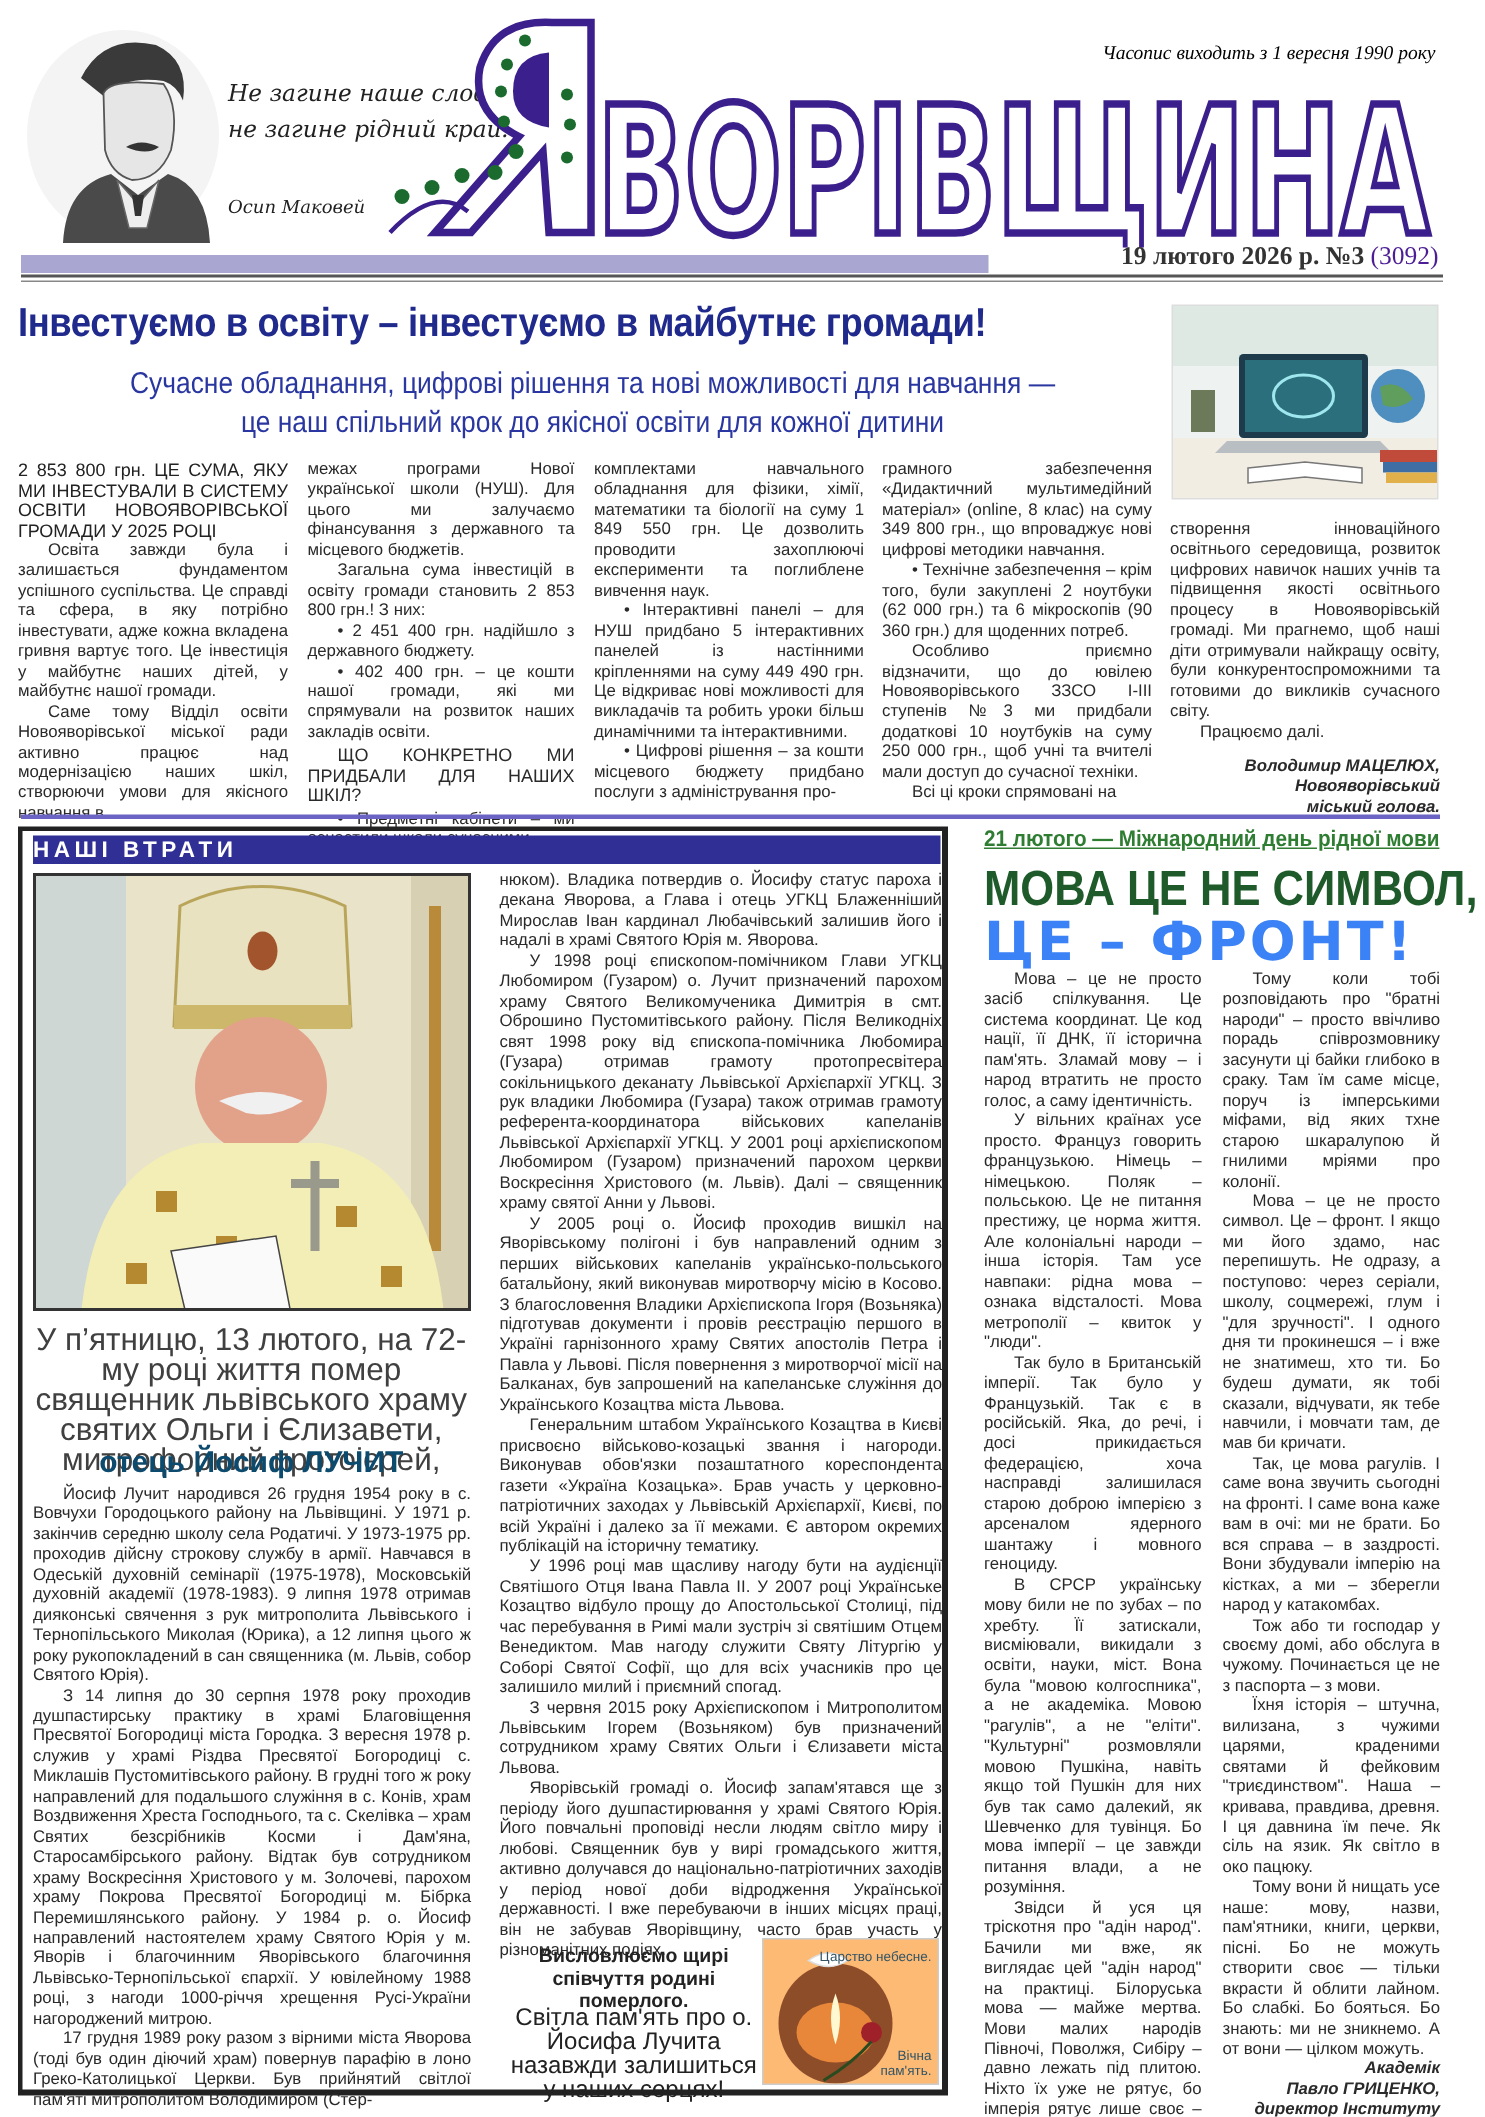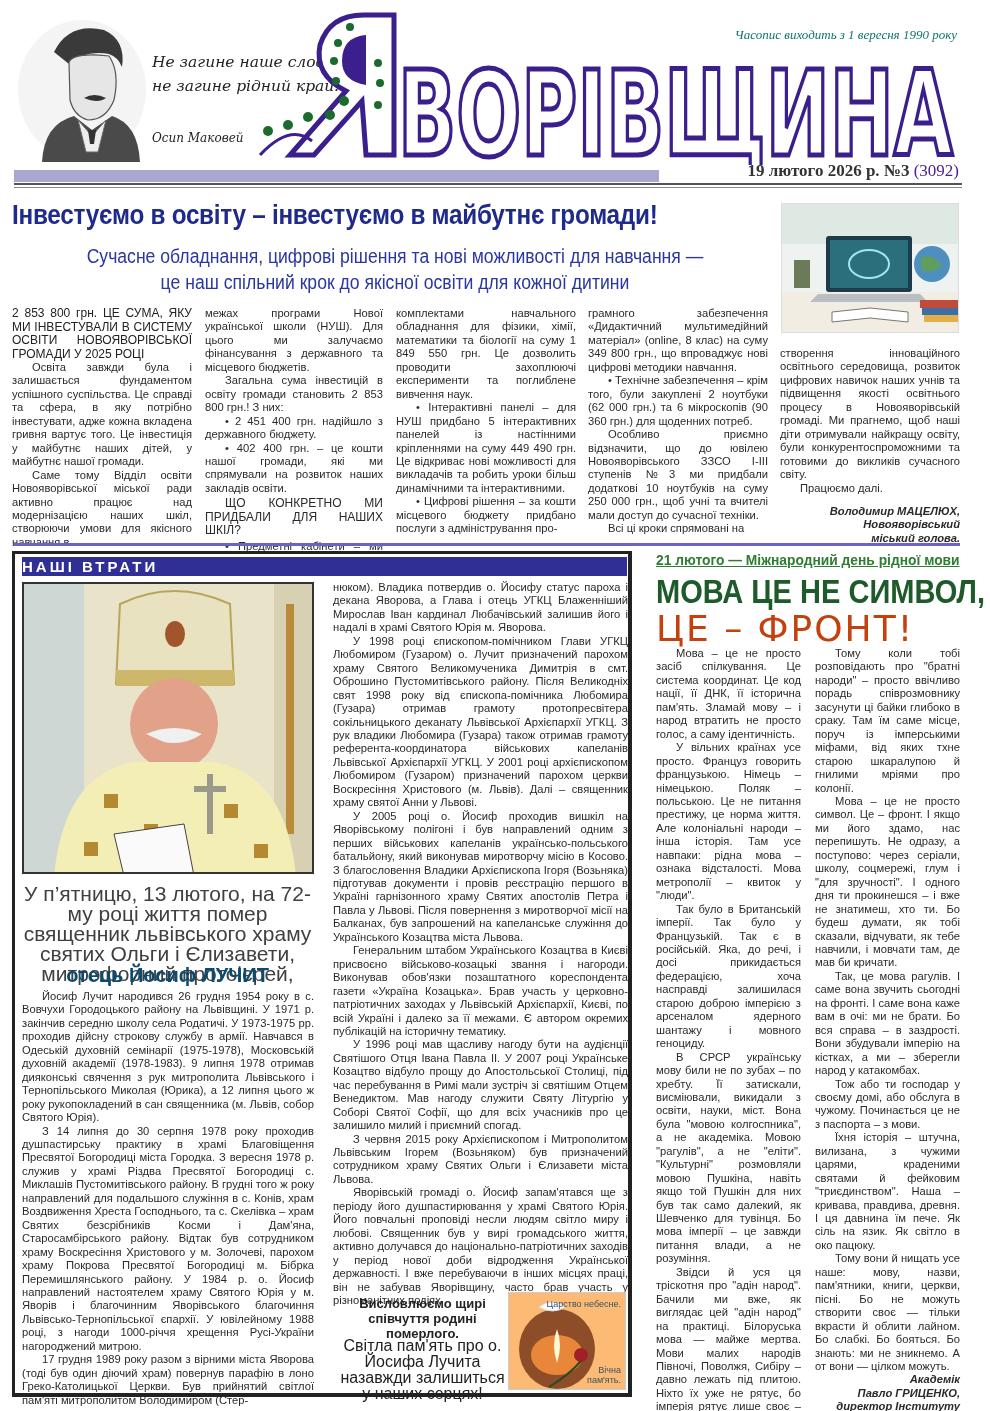--- a/index.html
+++ b/index.html
@@ -4,21 +4,21 @@
 <style>
 *{box-sizing:border-box;margin:0;padding:0}
 html,body{width:990px;height:1411px;background:#fff;overflow:hidden}
 body{position:relative;font-family:"Liberation Sans",sans-serif;color:#222}
 .abs{position:absolute}
 
 #portrait{left:14px;top:12px;width:135px;height:150px}
 #motto{left:152px;top:50px;width:210px;font-family:"DejaVu Serif",serif;font-style:italic;font-size:15.5px;line-height:24px;color:#222}
 #motto-author{left:152px;top:131px;font-family:"DejaVu Serif",serif;font-style:italic;font-size:12px;color:#222}
 #logo{left:250px;top:5px;width:710px;height:160px}
-#since{left:672px;top:27px;width:285px;text-align:right;font-family:"Liberation Serif",serif;font-style:italic;font-size:13px;color:#0f766e}
+#since{left:672px;top:27px;width:285px;text-align:right;font-family:"Liberation Serif",serif;font-style:italic;font-size:13px;color:#000000}
 #band{left:14px;top:170px;width:645px;height:12px;background:#a9a6d1}
 #issue{left:665px;top:161px;width:294px;text-align:right;font-family:"Liberation Serif",serif;font-weight:bold;font-size:17px;color:#333}
 #issue .paren{color:#4c1d95;font-weight:normal}
 #rule-top{left:14px;top:183px;width:948px;height:5px;border-top:2px solid #555;border-bottom:1px solid #888}
 
 #h1{left:12px;top:200px;width:760px;font-size:27px;font-weight:bold;color:#1f2a8c;letter-spacing:-.3px;white-space:nowrap;transform:scaleX(.9);transform-origin:left}
 #sub{left:20px;top:243px;width:750px;text-align:center;font-size:20px;line-height:26px;color:#2a37a0;transform:scaleX(.88);transform-origin:center}
 .col{position:absolute;font-size:11.2px;line-height:13.45px;text-align:justify;hyphens:auto;color:#2a2a2a}
 .col p{text-indent:20px}
 .col p.noi{text-indent:0}
@@ -39,21 +39,21 @@
 #obit-name{left:20px;top:964px;width:295px;text-align:center;font-size:20px;font-weight:bold;color:#0c4a6e}
 #o1{left:22px;top:990px;width:292px}
 #o2{left:333px;top:581px;width:295px}
 #condol{left:345px;top:1296px;width:155px;text-align:center;font-weight:bold;font-size:13px;line-height:15px;color:#222}
 #condol2{left:340px;top:1338px;width:165px;text-align:center;font-weight:normal;font-size:16px;line-height:16px;color:#222}
 #candle{left:508px;top:1292px;width:118px;height:98px;border:1px solid #ccc;overflow:hidden;background:#fdba74}
 .candle-t{position:absolute;font-size:9px;color:#356;text-align:right;line-height:10px}
 
 #lang-kicker{left:656px;top:551px;font-size:15px;font-weight:bold;color:#2e7d32;text-decoration:underline;white-space:nowrap;transform:scaleX(.92);transform-origin:left}
 #lang-h1{left:656px;top:573px;font-size:33px;font-weight:bold;color:#1e5a2a;white-space:nowrap;transform:scaleX(.88);transform-origin:left;line-height:38px}
-#lang-h2{left:656px;top:608px;font-size:36px;font-weight:400;color:#c2410c;letter-spacing:2px;font-family:"DejaVu Sans",sans-serif;line-height:42px}
+#lang-h2{left:656px;top:608px;font-size:36px;font-weight:700;color:#3b82f6;letter-spacing:2px;font-family:"DejaVu Sans",sans-serif;line-height:42px}
 #l1{left:656px;top:647px;width:145px}
 #l2{left:815px;top:647px;width:145px}
 </style>
 </head>
 <body>
 
 <div class="abs" id="portrait">
   <svg width="135" height="150" viewBox="0 0 135 150">
     <ellipse cx="68" cy="78" rx="64" ry="70" fill="#f4f4f4"></ellipse>
     <path d="M40 40 Q55 10 90 18 Q112 28 108 55 Q104 45 95 42 Q70 38 55 52 Z" fill="#3a3a3a"></path>

